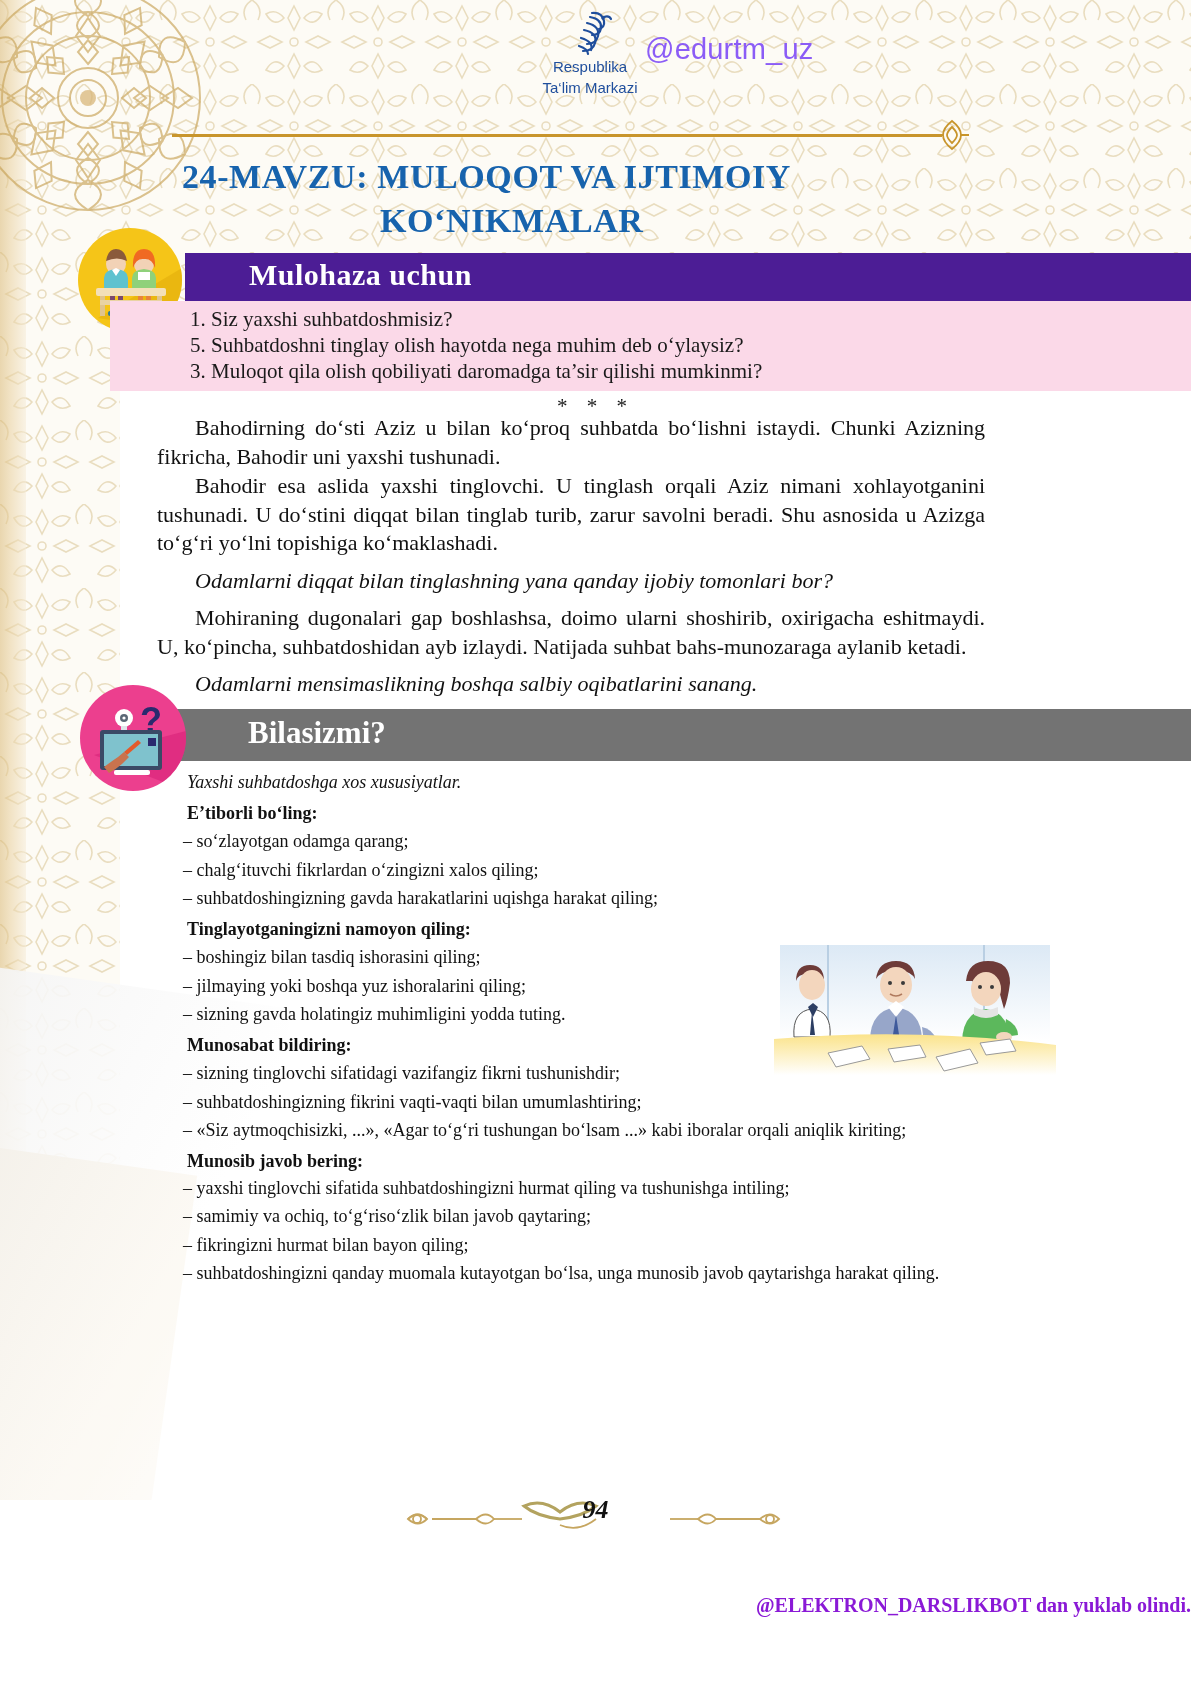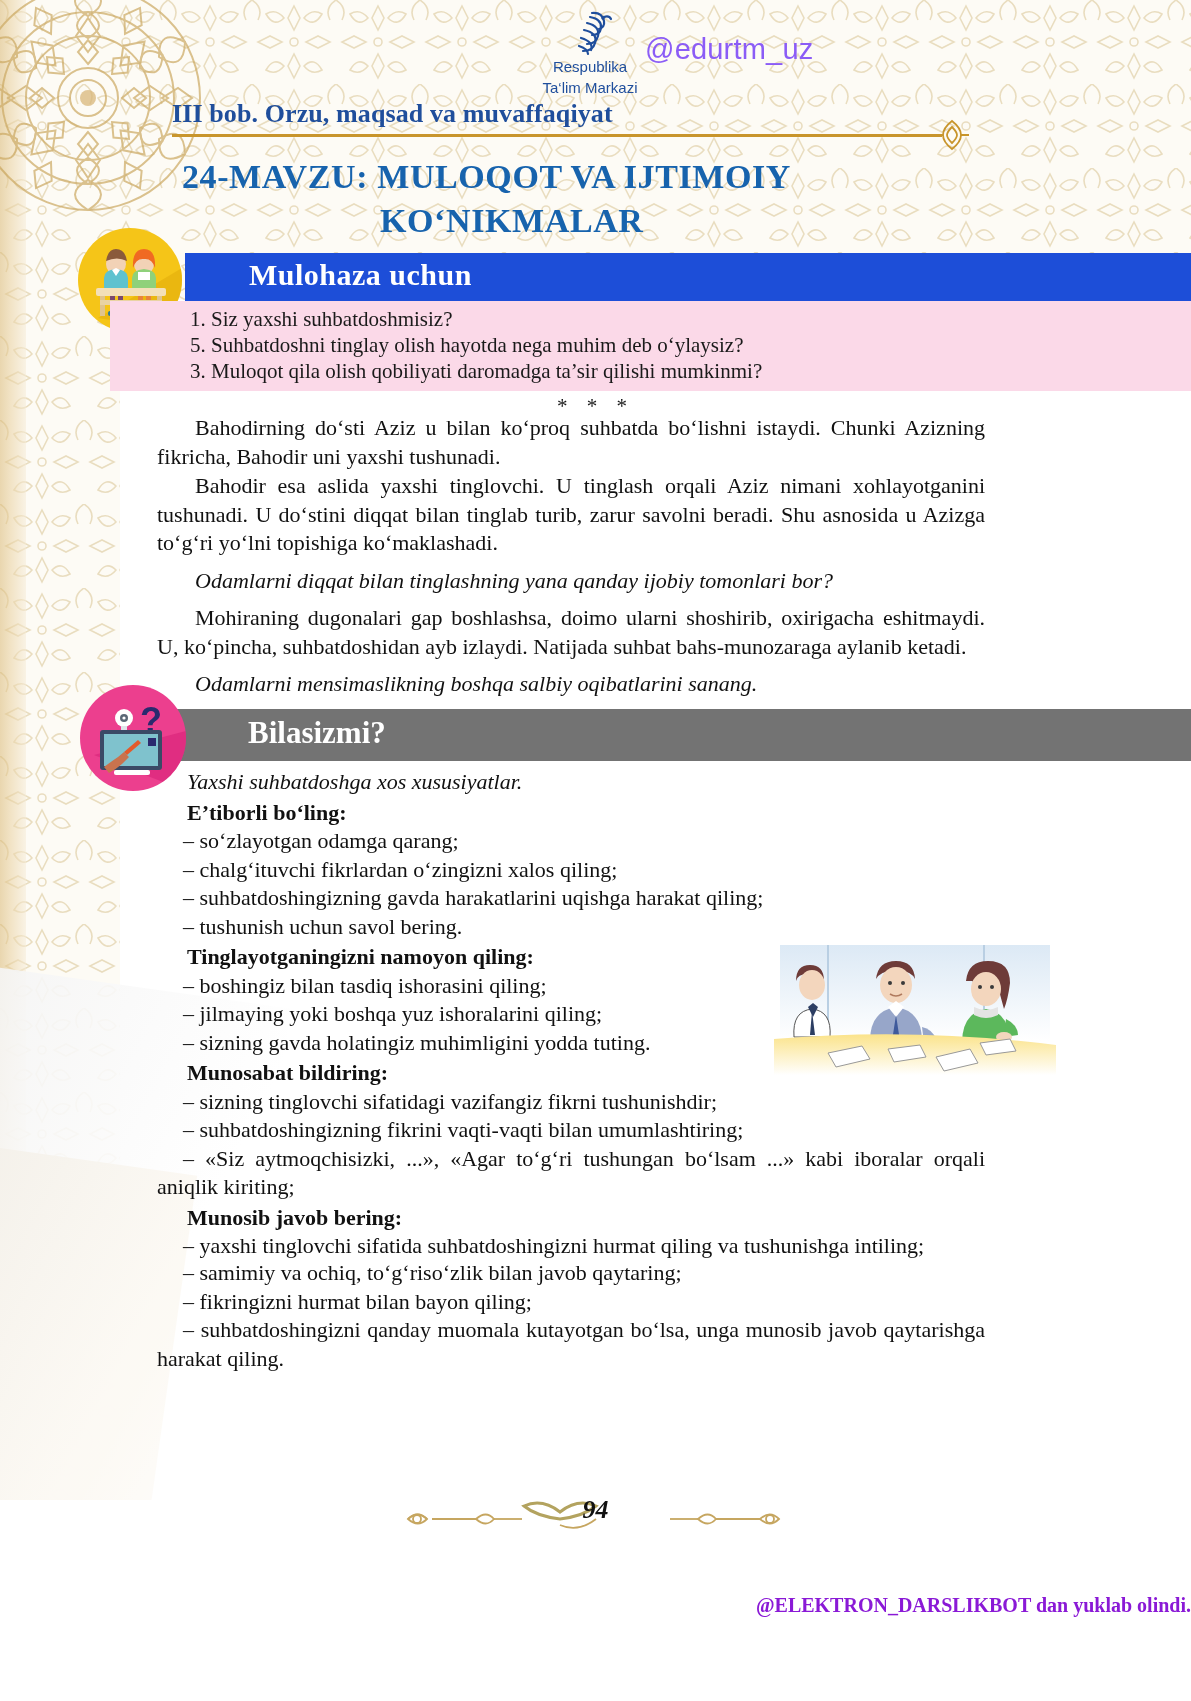--- a/index.html
+++ b/index.html
@@ -97,21 +97,21 @@
     font-size:34px; font-weight:bold; color:#1763ad;
     line-height:1.3; letter-spacing:.6px;
   }
   .title .l1 { display:block; text-align:left; padding-left:4px; }
   .title .l2 { display:block; text-align:left; padding-left:202px; }
 
   
   .banner-orange {
     position:absolute; left:185px; top:253px;
     width:1006px; height:48px;
-    background:#1d4ed8;
+    background:#4c1d95;
   }
   .banner-orange .label {
     position:absolute; left:64px; top:5px;
     font-size:30px; font-weight:bold; color:#ffffff;
     letter-spacing:.5px;
   }
   .icon-yellow {
     position:absolute; left:78px; top:228px;
     width:104px; height:104px;
     border-radius:50%;
@@ -157,21 +157,21 @@
     position:absolute; left:80px; top:685px;
     width:106px; height:106px;
     border-radius:50%;
     background:#ec3f8e;
     overflow:hidden;
   }
 
   
   .know {
     position:absolute; left:157px; top:768px; width:828px;
-    font-size:22px; line-height:28.5px; color:#111111;
+    font-size:18px; line-height:28.5px; color:#111111;
   }
   .know .lead { font-style:italic; text-indent:30px; }
   .know .hd { font-weight:bold; text-indent:30px; margin-top:2px; }
   .know .it { text-indent:26px; }
   .know .it.just { text-indent:26px; text-align:justify; }
   .know .tight { line-height:27px; }
 
   
   .illus {
     position:absolute; left:770px; top:945px;
@@ -327,21 +327,20 @@
         <path d="M17 36 q9 3 9 8"></path>
       </g>
       <circle cx="41" cy="8" r="1.8" fill="#1f4e9c"></circle>
     </svg>
     <div class="logo-text">Respublika</div>
     <div class="logo-text">Ta‘lim Markazi</div>
   </div>
 
   <div class="handle">@edurtm_uz</div>
 
-  <div class="chapter">III bob. Orzu, maqsad va muvaffaqiyat</div>
   <div class="chapter-rule"></div>
   <svg class="chapter-rule-diamond" viewBox="0 0 40 34" xmlns="http://www.w3.org/2000/svg">
     <g fill="none" stroke="#c8952c" stroke-width="1.8">
       <path d="M20 3 q9 7 9 14 q0 7 -9 14 q-9 -7 -9 -14 q0 -7 9 -14Z"></path>
       <path d="M20 9 q5 5 5 8 q0 3 -5 8 q-5 -5 -5 -8 q0 -3 5 -8Z"></path>
       <path d="M29 17 h8 M3 17 h8"></path>
     </g>
   </svg>
 
   <div class="title">
@@ -424,21 +423,20 @@
     </svg>
   </div>
 
   <div class="know">
     <div class="lead">Yaxshi suhbatdoshga xos xususiyatlar.</div>
 
     <div class="hd">E’tiborli  bo‘ling:</div>
     <div class="it">– so‘zlayotgan odamga qarang;</div>
     <div class="it">– chalg‘ituvchi fikrlardan o‘zingizni xalos qiling;</div>
     <div class="it">– suhbatdoshingizning gavda harakatlarini uqishga harakat qiling;</div>
-    <div class="it">– tushunish uchun savol bering.</div>
 
     <div class="hd">Tinglayotganingizni namoyon qiling:</div>
     <div class="it">– boshingiz bilan tasdiq ishorasini qiling;</div>
     <div class="it">– jilmaying yoki boshqa yuz ishoralarini qiling;</div>
     <div class="it">– sizning gavda holatingiz muhimligini yodda tuting.</div>
 
     <div class="hd">Munosabat bildiring:</div>
     <div class="it">– sizning tinglovchi sifatidagi vazifangiz fikrni tushunishdir;</div>
     <div class="it">– suhbatdoshingizning fikrini vaqti-vaqti bilan umumlashtiring;</div>
     <div class="it just">– «Siz aytmoqchisizki, ...», «Agar to‘g‘ri tushungan bo‘lsam ...» kabi iboralar orqali aniqlik kiriting;</div>

